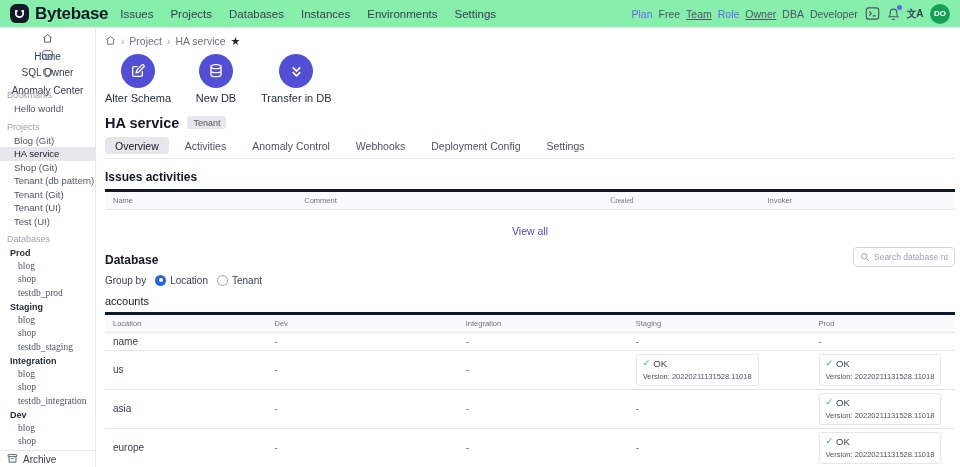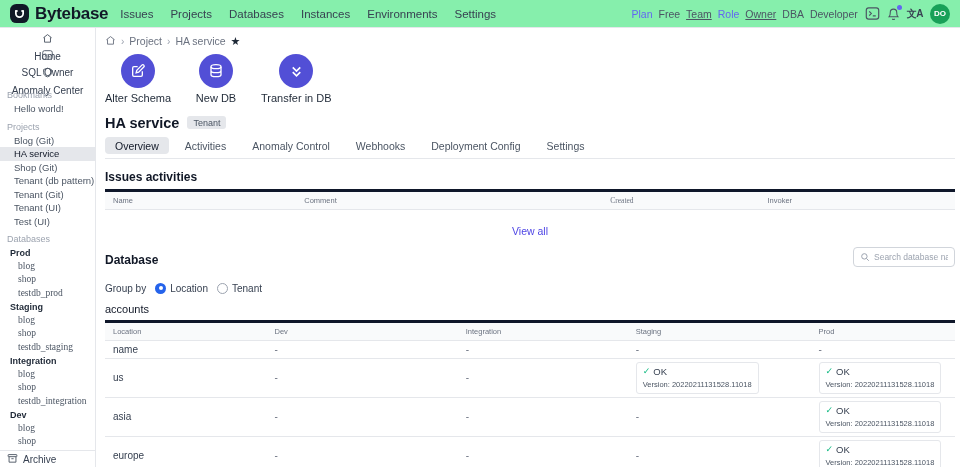--- a/index.html
+++ b/index.html
@@ -79,21 +79,21 @@
   .view-all { font-size:10.5px; color:#4f46e5; cursor:pointer; }
 
   .db-section { margin-top:8px; }
   .db-header { display:flex; align-items:flex-end; justify-content:space-between;margin-top:8px; }
   .search-box { display:flex; align-items:center; gap:4px; width:102px; height:20px; border:1px solid #d1d5db;
                 border-radius:4px; padding:0 6px; background:#fff; }
   .search-box input { border:none; outline:none; width:100%; font-size:8.5px; color:#374151;
                       font-family:"Liberation Sans", sans-serif; }
   .search-box input::placeholder { color:#9ca3af; }
 
-  .group-by { display:flex; gap:9px; margin-top:16px; font-size:10px; color:#374151; }
+  .group-by { display:flex; gap:9px; margin-top:8px; font-size:10px; color:#374151; }
   .radio-opt { display:flex; align-items:center; gap:4px; cursor:pointer; }
   .radio { width:11px; height:11px; border-radius:50%; display:inline-block; position:relative; flex:none; }
   .radio.checked { background:#2563eb; }
   .radio.checked::after { content:""; position:absolute; left:3.5px; top:3.5px; width:4px; height:4px;
                           border-radius:50%; background:#fff; }
   .radio.unchecked { background:#fff; border:1px solid #9ca3af; }
 
   .tenant-group-title { margin-top:9px; font-size:11px; font-weight:500; color:#111827; }
   .tenant-table { margin-top:5px; table-layout:fixed; }
   .tenant-table th:nth-child(1){width:19%;} .tenant-table th:nth-child(2){width:22.5%;}

